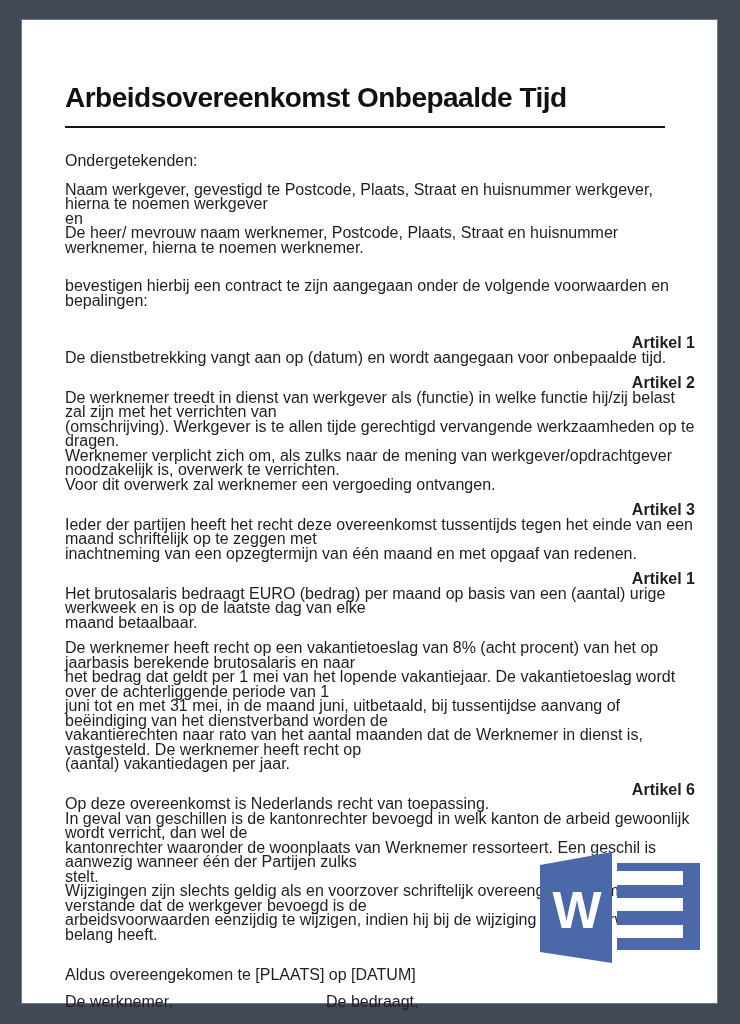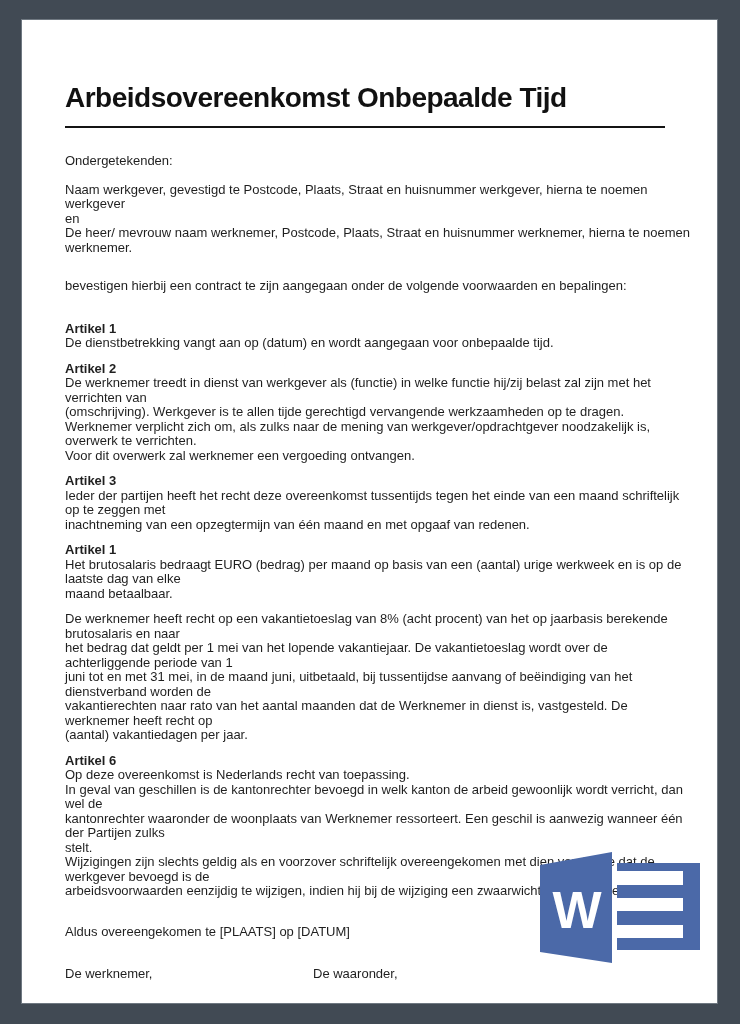--- a/index.html
+++ b/index.html
@@ -29,37 +29,37 @@
     color: #111;
     letter-spacing: -0.5px;
   }
   .title-rule {
     width: 600px;
     border: 0;
     border-top: 2.5px solid #141414;
     margin: 12px 0 0 0;
   }
   p, .art-body, .art-head {
-    font-size: 13px;
+    font-size: 16px;
     line-height: 14.5px;
     margin: 0;
   }
   .pre { white-space: pre-line; }
   .opening      { margin-top: 26px; }
   .parties      { margin-top: 14px; }
   .confirmation { margin-top: 24px; }
   .article      { margin-top: 11px; }
   .article.first{ margin-top: 28px; }
-  .art-head     { font-weight: bold; }
+  .art-head     { font-weight: bold; text-align: right; }
   .closing      { margin-top: 26px; }
 
   .sig-grid { display: flex; }
   .sig-col-left  { width: 248px; }
   .sig-col-right { width: 300px; }
-  .sig-intro-row { margin-top: 28px; }
+  .sig-intro-row { margin-top: 12px; gap: 13px; }
   .sig-name-row  { margin-top: 44px; }
   .sig-name      { font-weight: bold; }
   .sig-role-row  { margin-top: 15px; }
   .sig-line {
     width: 68px;
     border-bottom: 2px solid #2a2a2a;
     height: 11px;
   }
   .sig-line.indent { margin-left: 40px; }
 
@@ -124,21 +124,21 @@
 kantonrechter waaronder de woonplaats van Werknemer ressorteert. Een geschil is aanwezig wanneer één der Partijen zulks
 stelt.
 Wijzigingen zijn slechts geldig als en voorzover schriftelijk overeengekomen met dien verstande dat de werkgever bevoegd is de
 arbeidsvoorwaarden eenzijdig te wijzigen, indien hij bij de wijziging een zwaarwichtig belang heeft.</div>
     </div>
 
     <p class="closing">Aldus overeengekomen te [PLAATS] op [DATUM]</p>
 
     <div class="sig-grid sig-intro-row">
       <p class="sig-col-left">De werknemer,</p>
-      <p class="sig-col-right">De waaronder,</p>
+      <p class="sig-col-right">De bedraagt,</p>
     </div>
 
     <div class="sig-grid sig-name-row">
       <div class="sig-col-left">
         <p class="sig-name">(Naam werkgever)</p>
         <p>Plaats, datum</p>
       </div>
       <div class="sig-col-right">
         <p class="sig-name">(Naam werknemer)</p>
         <p>Plaats, datum</p>

